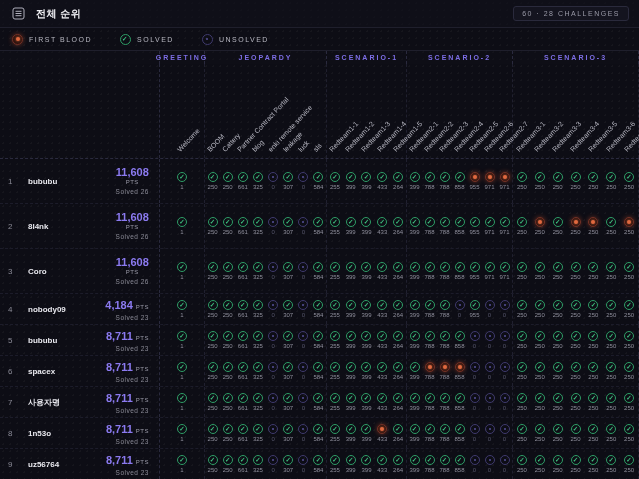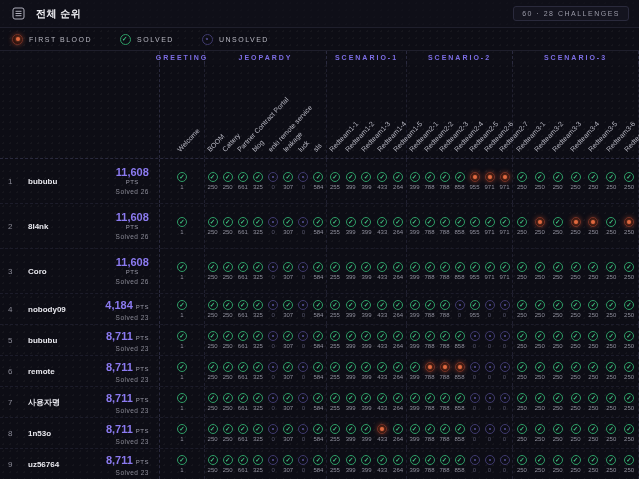--- a/index.html
+++ b/index.html
@@ -837,21 +837,21 @@
             <span class="ic ic-s"></span>
             <span class="val">250</span>
           </div>
         </div>
       </div>
   </div>
 
   <div class="team-row">
     <div class="team-left">
       <span class="rank">6</span>
-      <span class="tname">remote</span>
+      <span class="tname">spacex</span>
       <div class="tpoints">
         <div class="pline">
           <span class="pts-val">8,711</span><span class="pts-unit">PTS</span>
         </div>
         <div class="solved">Solved 23</div>
       </div>
     </div>
     <div class="cells">
         <div class="cells-group" style="width: 45px;">
           <div class="cell s">

